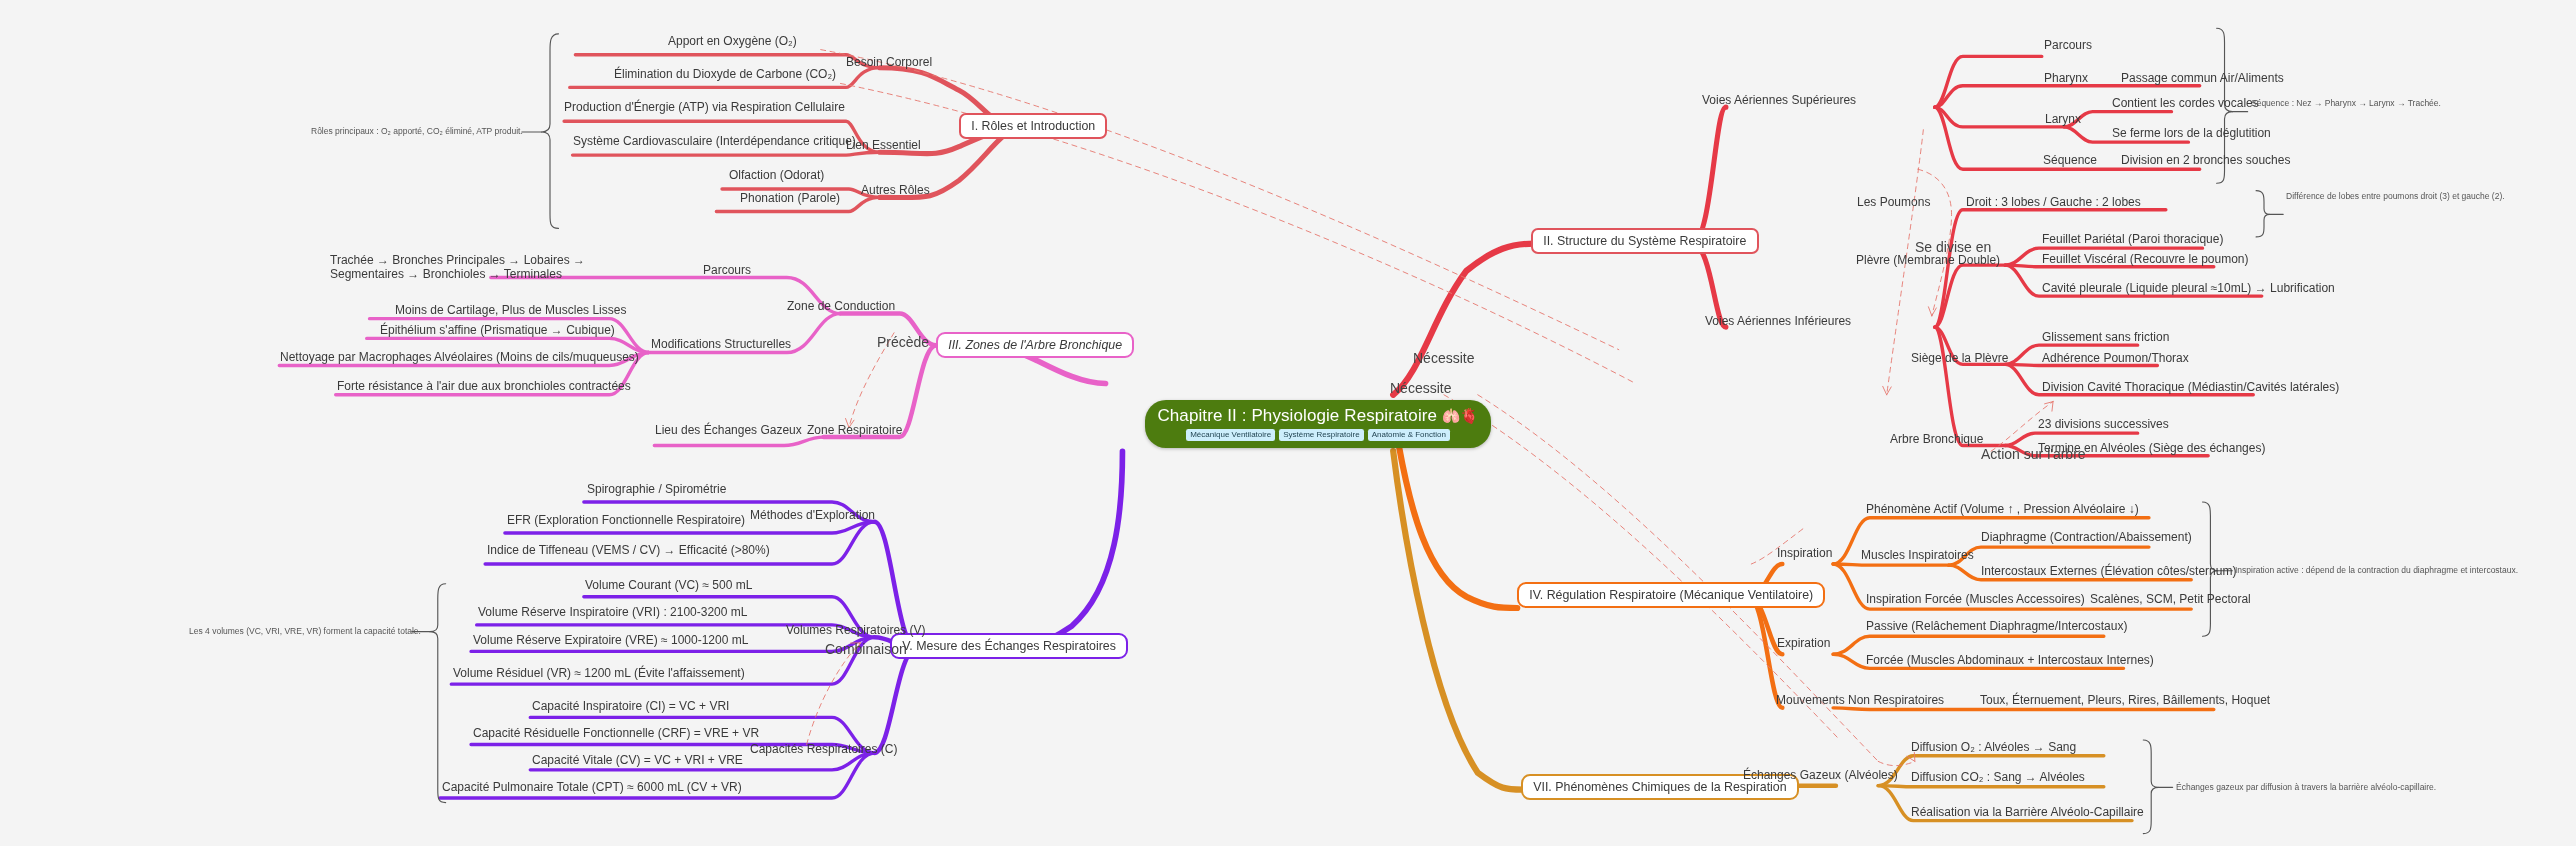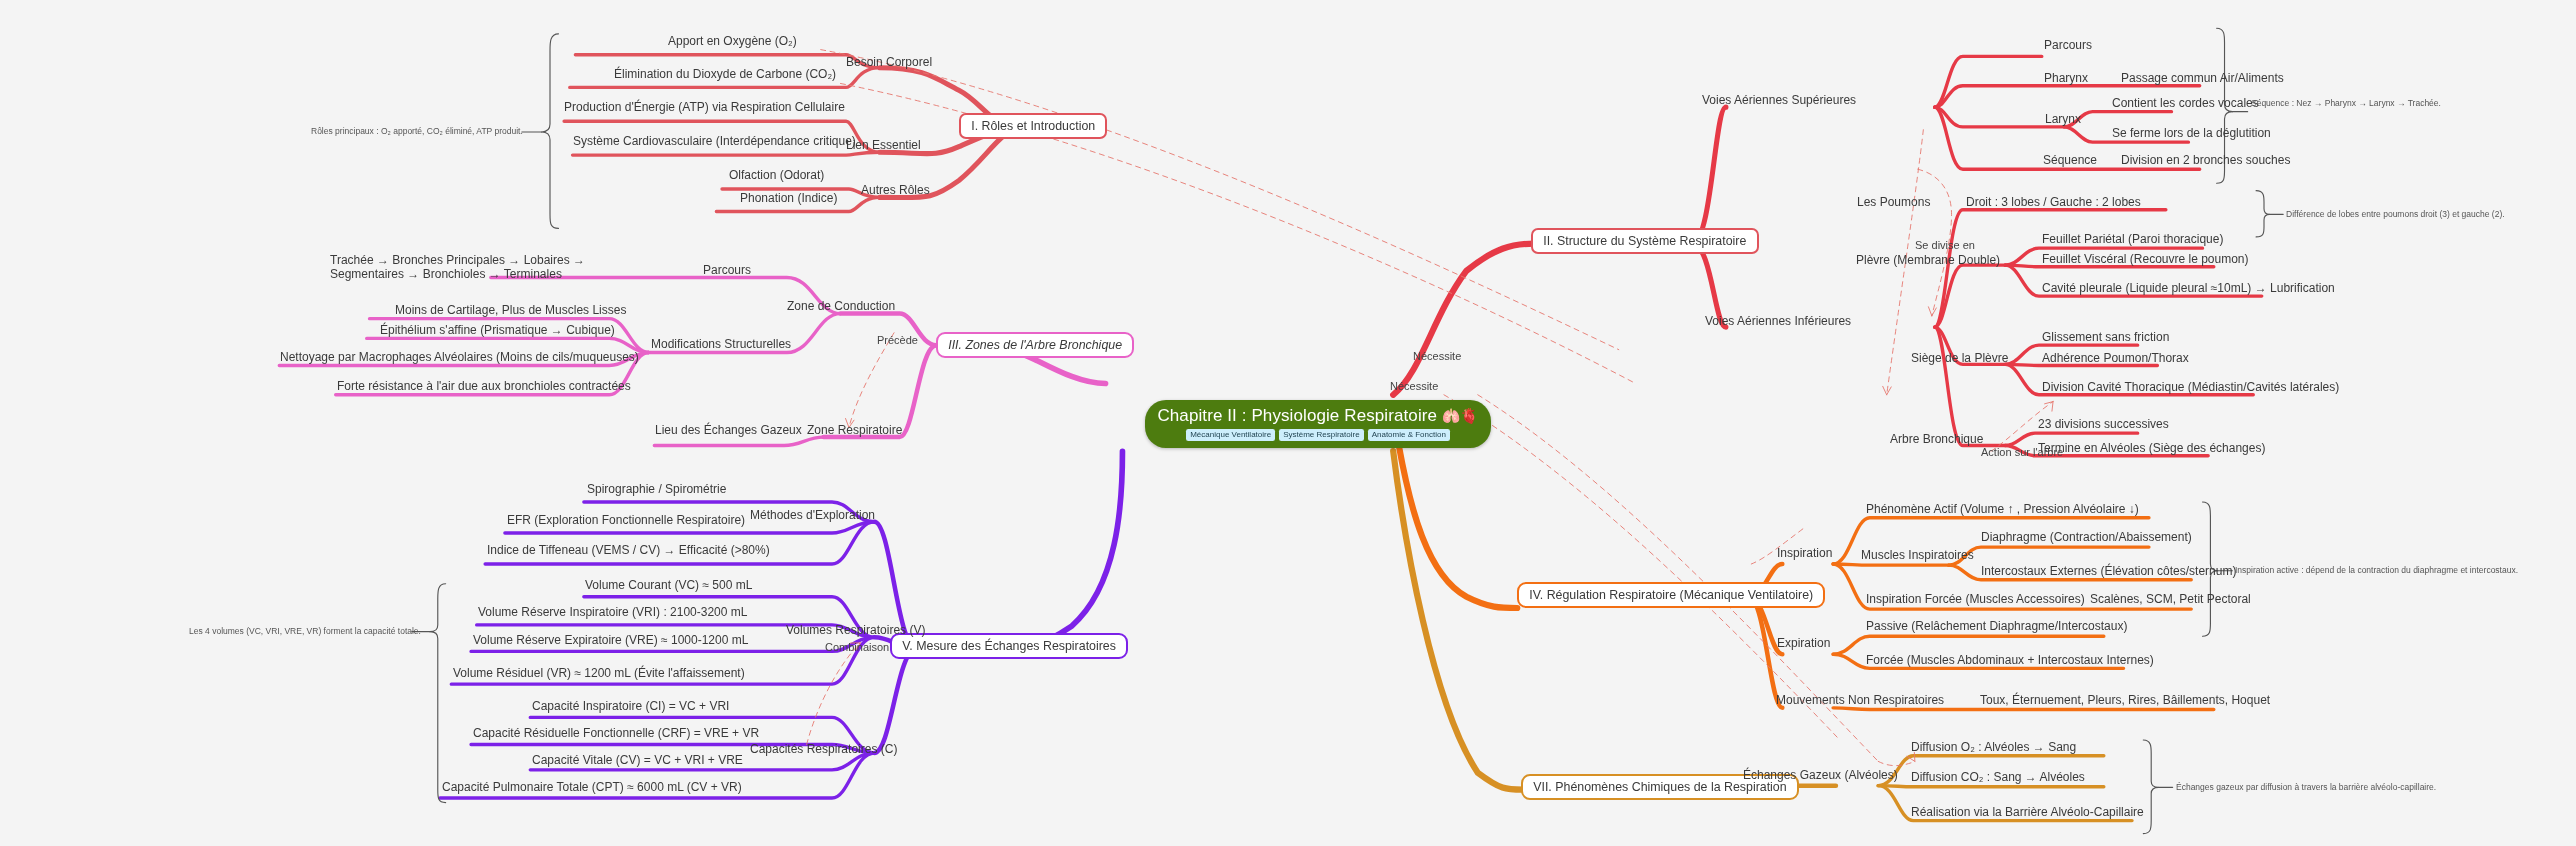--- a/index.html
+++ b/index.html
@@ -44,21 +44,21 @@
   .pill.pink{border-color:#e862c8;font-style:italic;}
   .pill.purple{border-color:#7c21e8;}
   .pill.orange{border-color:#f36f13;}
   .pill.amber{border-color:#d79024;}
 
   
   .lbl{font-size:12px;color:#3a3a3a;line-height:1.2;}
   .lbl.two{white-space:normal;width:316px;}
 
   
-  .rel{font-size:11px;color:#444;}
+  .rel{font-size:14px;color:#444;}
   .note{font-size:8.5px;color:#555;line-height:1.3;}
 </style>
 </head>
 <body>
 
 <div id="stage">
 
 <svg id="wires" viewBox="0 0 4567 1500">
   <g fill="none" stroke-linecap="round" stroke-linejoin="round">
 
@@ -216,40 +216,40 @@
 <div class="node lbl" style="left:846px;top:55px;"><span>Besoin Corporel</span></div>
 <div class="node lbl" style="left:668px;top:34px;"><span>Apport en Oxygène (O₂)</span></div>
 <div class="node lbl" style="left:614px;top:67px;"><span>Élimination du Dioxyde de Carbone (CO₂)</span></div>
 
 <div class="node lbl" style="left:846px;top:138px;"><span>Lien Essentiel</span></div>
 <div class="node lbl" style="left:564px;top:100px;"><span>Production d'Énergie (ATP) via Respiration Cellulaire</span></div>
 <div class="node lbl" style="left:573px;top:134px;"><span>Système Cardiovasculaire (Interdépendance critique)</span></div>
 
 <div class="node lbl" style="left:861px;top:183px;"><span>Autres Rôles</span></div>
 <div class="node lbl" style="left:729px;top:168px;"><span>Olfaction (Odorat)</span></div>
-<div class="node lbl" style="left:740px;top:191px;"><span>Phonation (Indice)</span></div>
+<div class="node lbl" style="left:740px;top:191px;"><span>Phonation (Parole)</span></div>
 
 <div class="node note" style="left:311px;top:126px;"><span>Rôles principaux : O₂ apporté, CO₂ éliminé, ATP produit.</span></div>
 
 <div class="node pill red" style="left:1531px;top:228px;"><span>II. Structure du Système Respiratoire</span></div>
 
 <div class="node lbl" style="left:1702px;top:93px;"><span>Voies Aériennes Supérieures</span></div>
 <div class="node lbl" style="left:2044px;top:38px;"><span>Parcours</span></div>
 <div class="node lbl" style="left:2044px;top:71px;"><span>Pharynx</span></div>
 <div class="node lbl" style="left:2121px;top:71px;"><span>Passage commun Air/Aliments</span></div>
 <div class="node lbl" style="left:2045px;top:112px;"><span>Larynx</span></div>
 <div class="node lbl" style="left:2112px;top:96px;"><span>Contient les cordes vocales</span></div>
 <div class="node lbl" style="left:2112px;top:126px;"><span>Se ferme lors de la déglutition</span></div>
 <div class="node lbl" style="left:2043px;top:153px;"><span>Séquence</span></div>
 <div class="node lbl" style="left:2121px;top:153px;"><span>Division en 2 bronches souches</span></div>
 <div class="node note" style="left:2251px;top:98px;"><span>Séquence : Nez → Pharynx → Larynx → Trachée.</span></div>
 
 <div class="node lbl" style="left:1857px;top:195px;"><span>Les Poumons</span></div>
 <div class="node lbl" style="left:1966px;top:195px;"><span>Droit : 3 lobes / Gauche : 2 lobes</span></div>
-<div class="node note" style="left:2286px;top:209px;"><span>Différence de lobes entre poumons droit (3) et gauche (2).</span></div>
+<div class="node note" style="left:2286px;top:191px;"><span>Différence de lobes entre poumons droit (3) et gauche (2).</span></div>
 
 <div class="node lbl" style="left:1705px;top:314px;"><span>Voies Aériennes Inférieures</span></div>
 
 <div class="node lbl" style="left:1856px;top:253px;"><span>Plèvre (Membrane Double)</span></div>
 <div class="node lbl" style="left:2042px;top:232px;"><span>Feuillet Pariétal (Paroi thoracique)</span></div>
 <div class="node lbl" style="left:2042px;top:252px;"><span>Feuillet Viscéral (Recouvre le poumon)</span></div>
 <div class="node lbl" style="left:2042px;top:281px;"><span>Cavité pleurale (Liquide pleural ≈10mL) → Lubrification</span></div>
 
 <div class="node lbl" style="left:1911px;top:351px;"><span>Siège de la Plèvre</span></div>
 <div class="node lbl" style="left:2042px;top:330px;"><span>Glissement sans friction</span></div>

